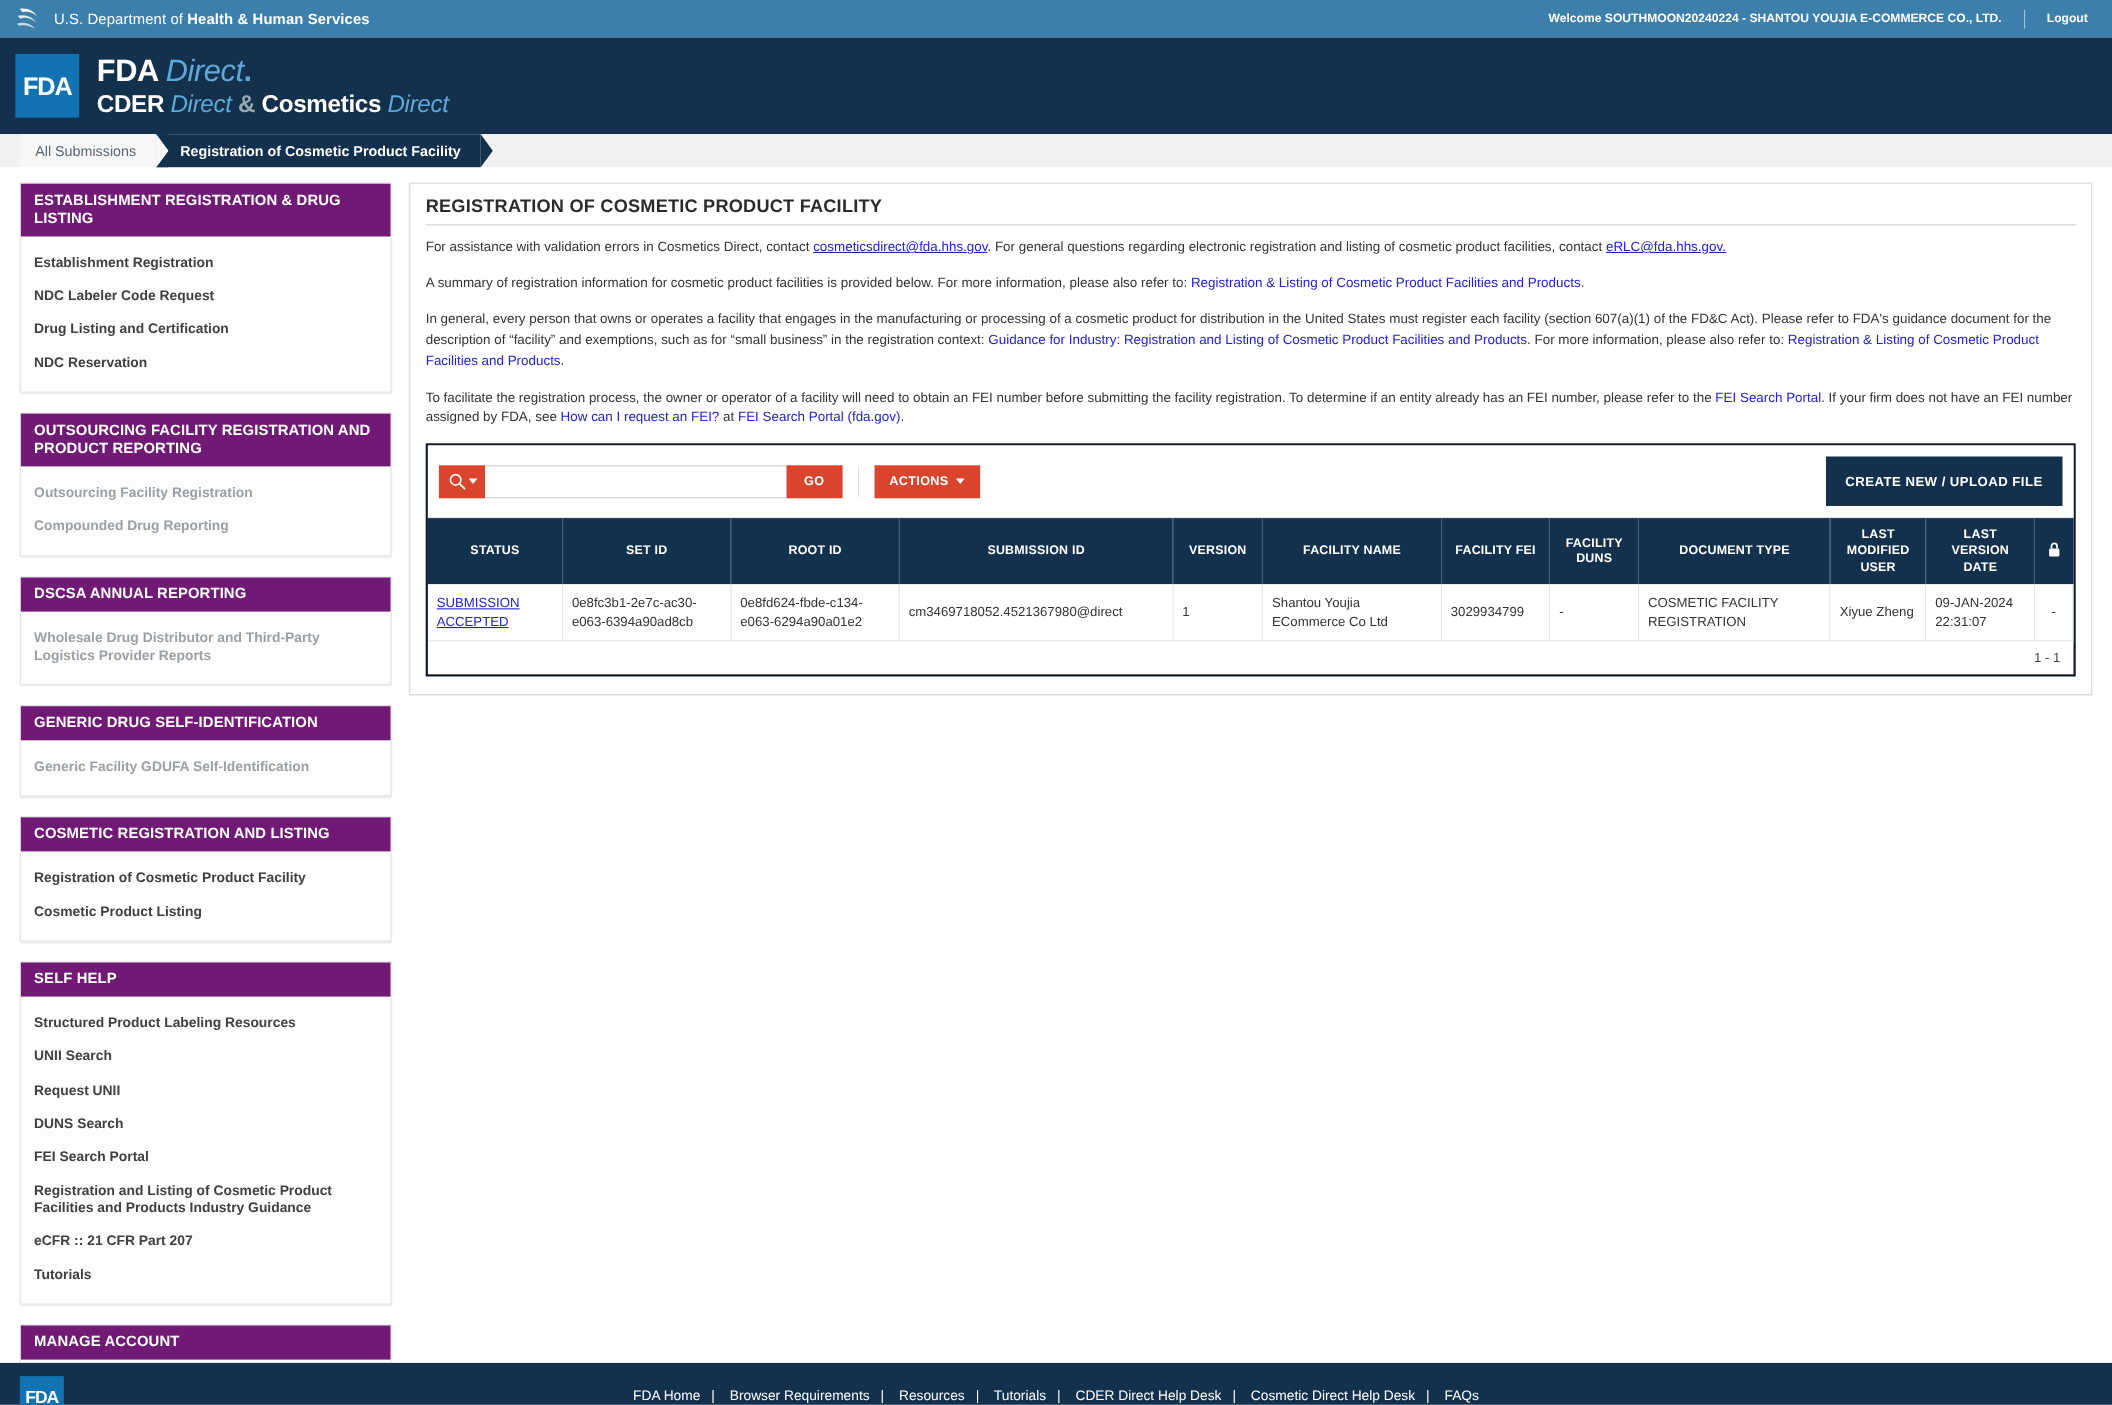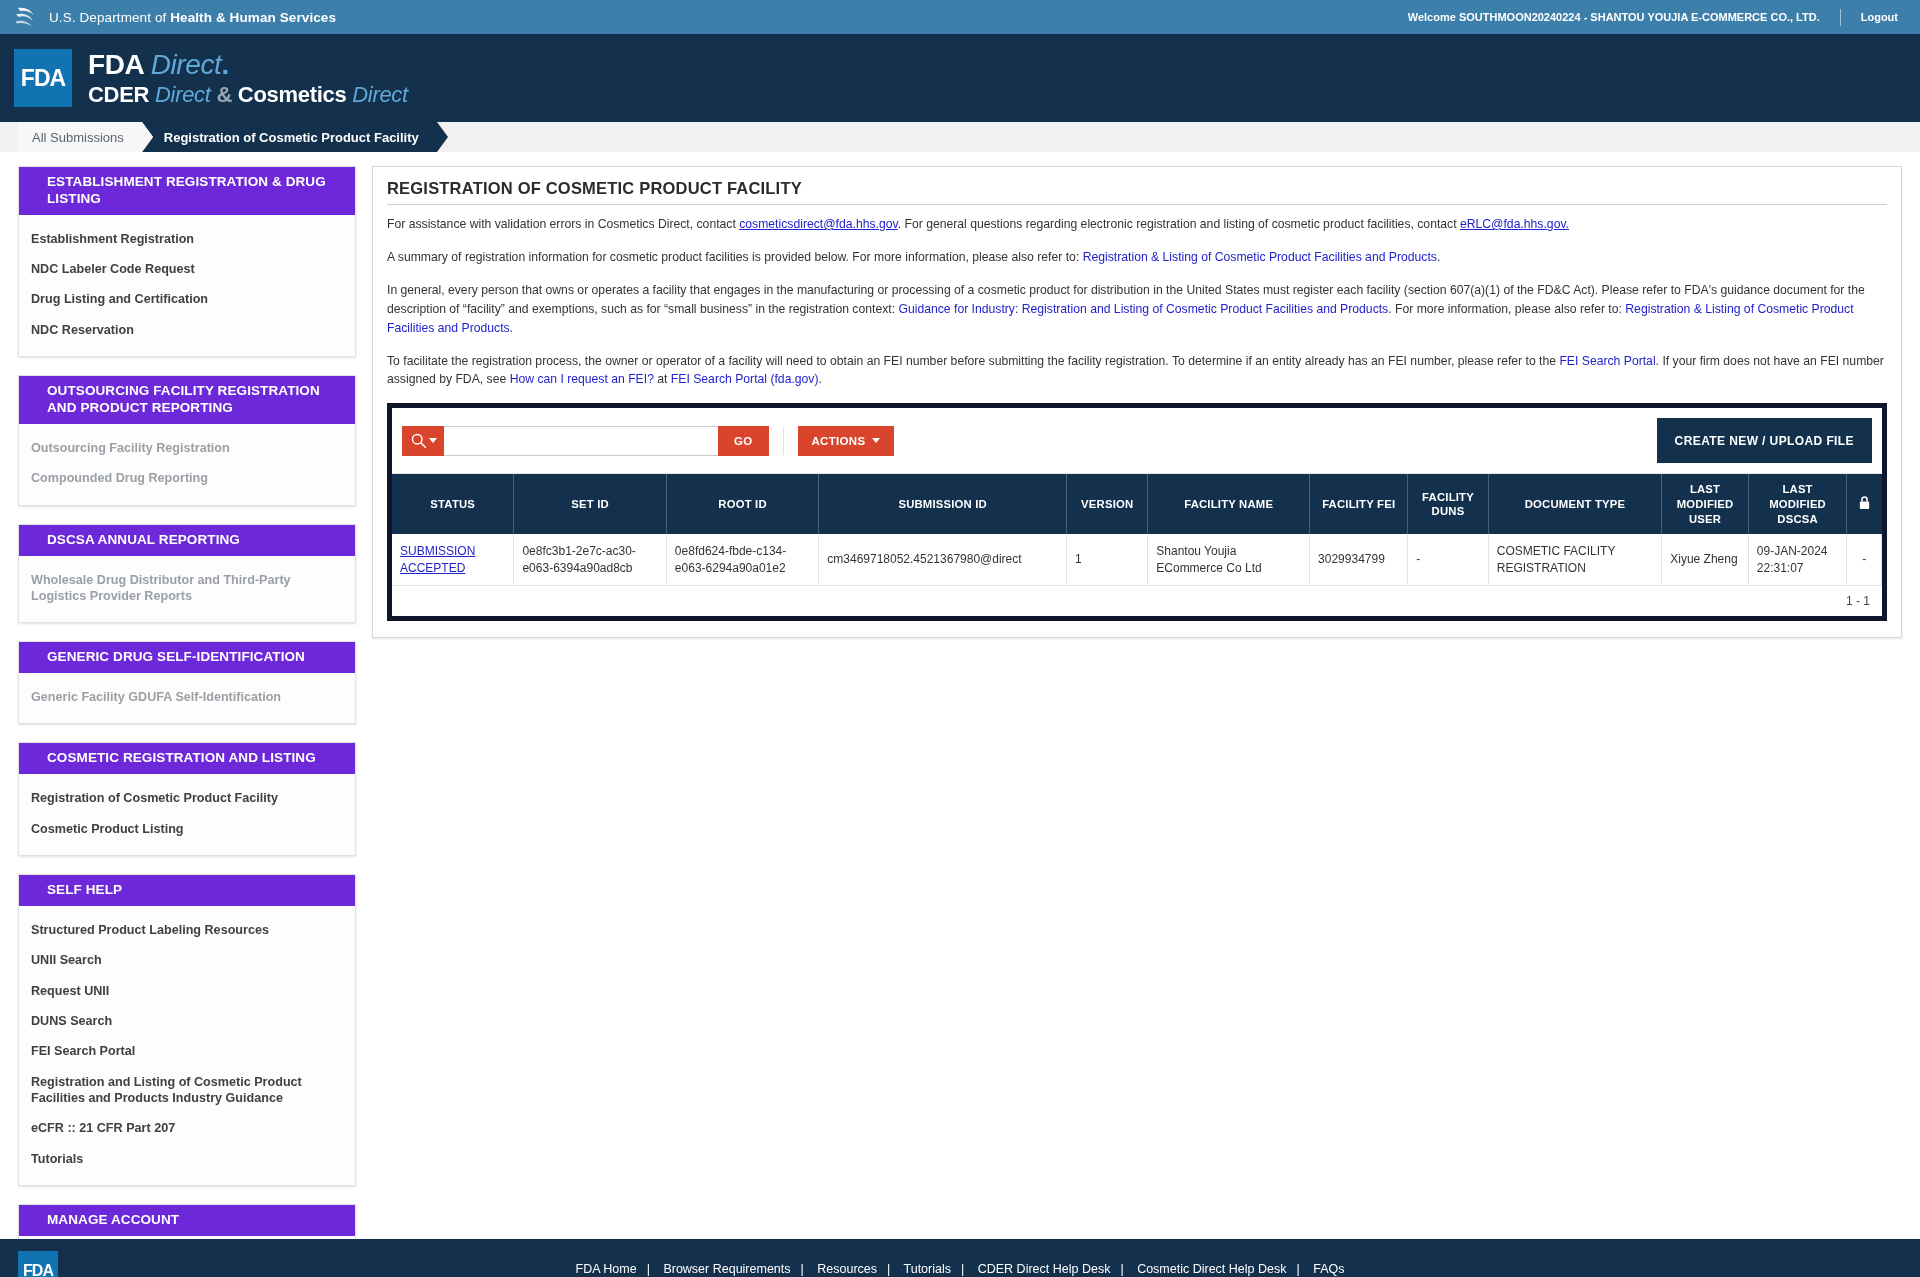--- a/index.html
+++ b/index.html
@@ -79,23 +79,23 @@
   .page { display: flex; padding: 14px 18px 0 18px; background: #ffffff; height: 1087px; }
 
   
   .sidebar { width: 338px; flex: 0 0 338px; }
   .card {
     background: #fdfdfd; border: 1px solid #e2e2e2;
     box-shadow: 0 1px 2px rgba(0,0,0,.12);
     margin-bottom: 18px;
   }
   .card-head {
-    background: #6d28d9; color: #ffffff;
+    background: #701a75; color: #ffffff;
     font-size: 13.5px; font-weight: bold; letter-spacing: .1px;
-    padding: 7px 28px; line-height: 1.25;
+    padding: 7px 12px; line-height: 1.25;
   }
   .card-body { padding: 9px 10px 11px 10px; }
   .nav-link {
     display: block; font-size: 12.6px; color: #404040;
     text-decoration: none; padding: 7px 2px; font-weight: bold; line-height: 1.3;
   }
   .nav-link.muted { color: #9aa0a6; }
 
   
   .main { flex: 1; padding-left: 16px; }
@@ -107,21 +107,21 @@
   .panel-title {
     font-size: 16.5px; font-weight: bold; color: #2b2b2b;
     letter-spacing: .2px; padding-bottom: 6px;
     border-bottom: 1px solid #cfcfcf; margin-bottom: 10px;
   }
   .para { font-size: 12.2px; line-height: 1.55; color: #333333; margin: 0 0 14px 0; }
   .para a { color: #2222cc; text-decoration: none; }
   .para a.ul { text-decoration: underline; }
 
   
-  .report { border: 5px solid #0f172a; margin-top: 6px; background: #fff; }
+  .report { border: 2px solid #0f172a; margin-top: 6px; background: #fff; }
   .toolbar {
     display: flex; align-items: center; padding: 10px 10px;
     border-bottom: 1px solid #e2e2e2; background: #ffffff;
   }
   .srch-btn {
     width: 42px; height: 30px; background: #d9442c; border: none;
     display: flex; align-items: center; justify-content: center; gap: 2px;
     cursor: pointer; color: #fff;
   }
   .srch-input {
@@ -313,21 +313,21 @@
               <th style="width:104px">STATUS</th>
               <th style="width:130px">SET ID</th>
               <th style="width:130px">ROOT ID</th>
               <th style="width:185px">SUBMISSION ID</th>
               <th style="width:58px">VERSION</th>
               <th style="width:138px">FACILITY NAME</th>
               <th style="width:62px">FACILITY FEI</th>
               <th style="width:58px">FACILITY DUNS</th>
               <th style="width:148px">DOCUMENT TYPE</th>
               <th style="width:72px">LAST MODIFIED USER</th>
-              <th style="width:84px">LAST MODIFIED DSCSA</th>
+              <th style="width:84px">LAST VERSION DATE</th>
               <th>
                 <svg width="13" height="15" viewBox="0 0 14 16">
                   <rect x="2" y="7" width="10" height="8" rx="1.2" fill="#ffffff"></rect>
                   <path d="M4.3 7 V4.7 a2.7 2.7 0 0 1 5.4 0 V7" fill="none" stroke="#ffffff" stroke-width="1.7"></path>
                 </svg>
               </th>
             </tr>
           </thead>
           <tbody>
             <tr>

